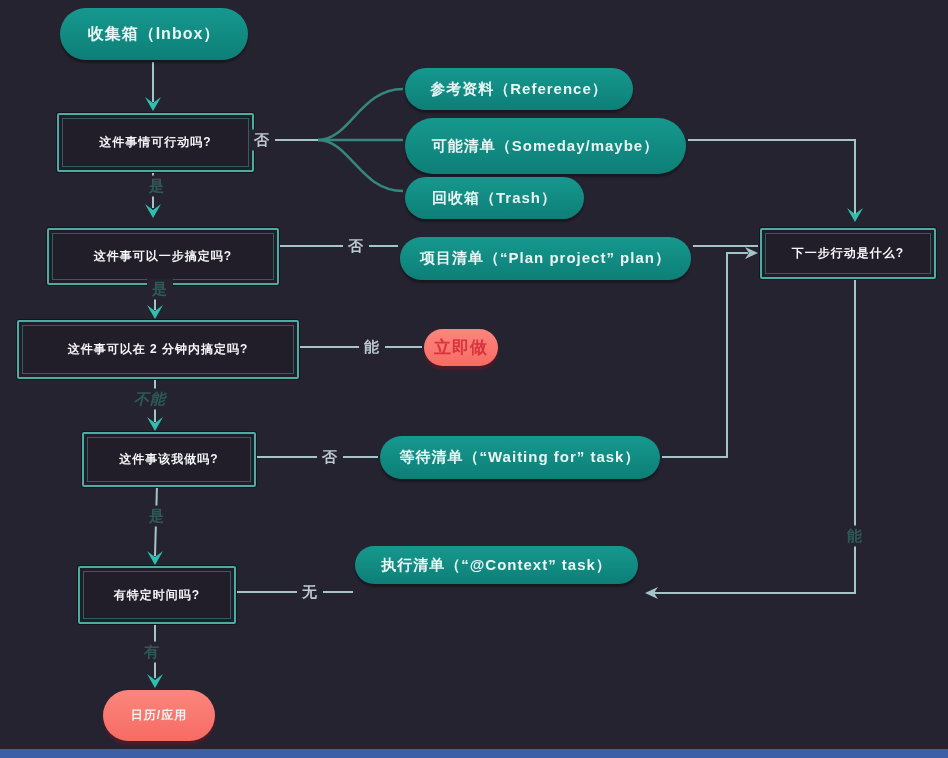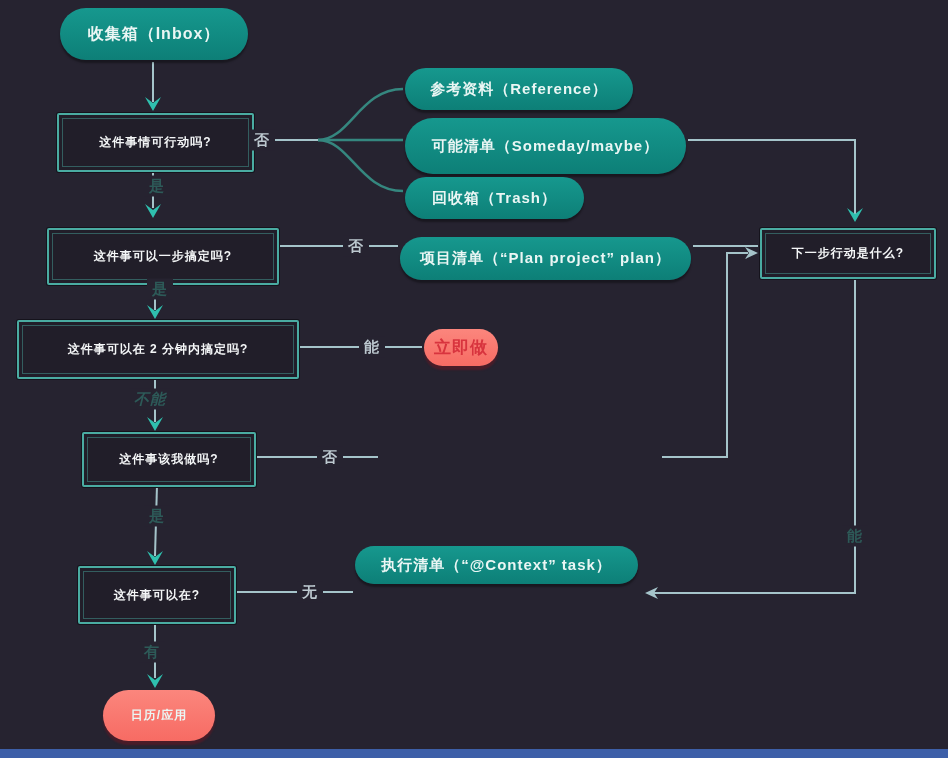--- a/index.html
+++ b/index.html
@@ -172,23 +172,26 @@
   </div>
 
   <div class="pill red n-donow">
     <span>立即做</span>
   </div>
 
   <div class="decision n-q4">
     <span>这件事该我做吗?</span>
   </div>
 
+  <div class="pill n-waiting">
+    <span>等待清单（“Waiting for” task）</span>
+  </div>
 
   <div class="decision n-q5">
-    <span>这件事可以在?</span>
+    <span>有特定时间吗?</span>
   </div>
 
   <div class="pill n-context">
     <span>执行清单（“@Context” task）</span>
   </div>
 
   <div class="pill red n-cal">
     <span>日历/应用</span>
   </div>
 

